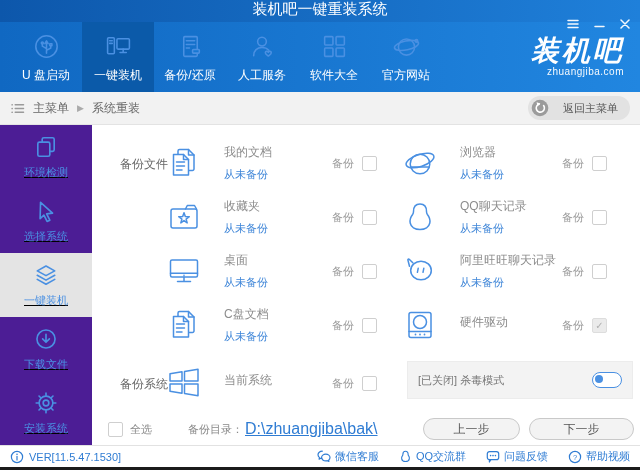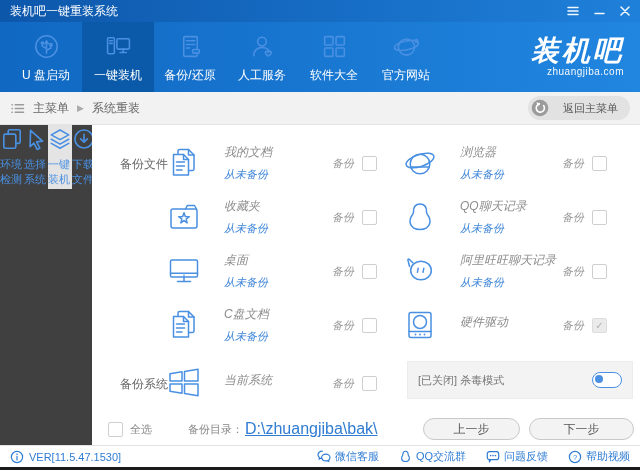--- a/index.html
+++ b/index.html
@@ -6,21 +6,21 @@
   .app{position:relative;width:640px;height:470px;overflow:hidden;background:#fff;
        font-family:"Liberation Sans","DejaVu Sans",sans-serif;-webkit-font-smoothing:antialiased;}
   svg{display:block}
   .ic{fill:none;stroke:#4a90e2;stroke-width:1.5;stroke-linecap:round;stroke-linejoin:round}
   .icw{fill:none;stroke:#fff;stroke-width:1.5;stroke-linecap:round;stroke-linejoin:round}
   .icg{fill:none;stroke:#9a9a9a;stroke-width:1.4;stroke-linecap:round;stroke-linejoin:round}
   .icl{fill:none;stroke:#2f7cd3;stroke-width:1.2;stroke-linecap:round;stroke-linejoin:round}
 
   
   .titlebar{height:22px;background:linear-gradient(90deg,#0d57ab,#1f80da);display:flex;align-items:center;
-            padding:0 10px;color:#fff;font-size:12px;}
+            padding:0 10px;color:#fff;font-size:15px;flex-direction:column;}
   .winctrl{margin-left:auto;display:flex;gap:15px;align-items:center;}
   .winbtn{cursor:default;opacity:.95}
 
   
   .nav{height:70px;background:linear-gradient(90deg,#1068c2,#2186e0);display:flex;padding-left:10px;}
   .nav-item{width:72px;display:flex;flex-direction:column;align-items:center;padding-top:11px;gap:7px;
             color:#fff;font-size:12px;}
   .nav-item.active{background:#0b5aa9;}
   .logo{margin-left:auto;padding-right:16px;display:flex;flex-direction:column;justify-content:center;
         align-items:flex-end;color:#fff;}
@@ -29,28 +29,28 @@
 
   
   .crumbbar{height:33px;background:#f2f2f2;border-bottom:1px solid #e3e3e3;box-sizing:border-box;
             display:flex;align-items:center;padding:0 10px;font-size:12px;color:#666;gap:8px;}
   .crumb-sep{color:#aaa;font-size:9px;}
   .backbtn{margin-left:auto;height:24px;background:#e2e2e2;border-radius:12px;display:flex;align-items:center;
            gap:14px;padding:0 12px 0 3px;color:#555;font-size:11px;}
 
   
   .bodyrow{display:flex;height:320px;}
-  .sidebar{width:92px;background:#404040;display:flex;flex-direction:row;}
+  .sidebar{width:92px;background:#4c1d95;display:flex;flex-direction:column;text-decoration:underline;}
   .side-item{height:64px;display:flex;flex-direction:column;align-items:center;justify-content:center;gap:6px;
              color:#4a90e2;font-size:11px;}
   .side-item.active{background:#e4e4e4;}
   .main{position:relative;flex:1;background:#fff;}
 
   .seclabel{position:absolute;font-size:12px;color:#666;}
-  .file-row{position:absolute;height:52px;display:flex;align-items:center;font-style:italic;}
+  .file-row{position:absolute;height:52px;display:flex;align-items:center;}
   .fi{margin-left:10px;width:36px;height:36px;flex:0 0 36px;}
   .ftxt{margin-left:22px;}
   .fname{font-size:12px;color:#8c8c8c;margin-bottom:6px;white-space:nowrap;}
   .fstatus{font-size:11px;color:#3f86d8;white-space:nowrap;}
   .fstatus:empty{display:none}
   .fbk{margin-left:auto;display:flex;align-items:center;gap:8px;}
   .bklabel{font-size:11px;color:#999;}
   .checkbox{width:13px;height:13px;border:1px solid #cfcfcf;border-radius:2px;background:#fff;
             display:inline-flex;align-items:center;justify-content:center;font-size:10px;color:transparent;}
   .checkbox.checked{background:#ebebeb;border-color:#ddd;color:#b0b0b0;}

